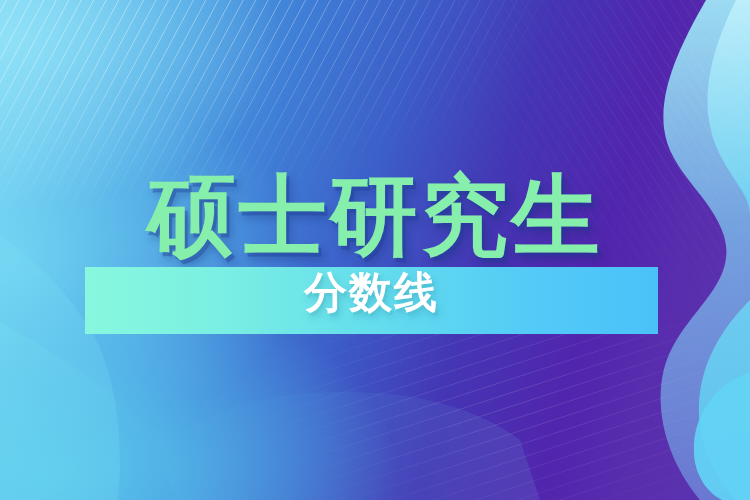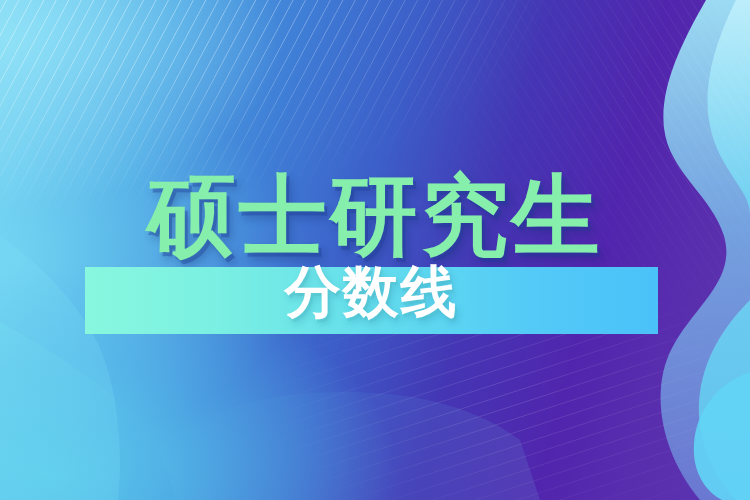--- a/index.html
+++ b/index.html
@@ -149,21 +149,21 @@
     position: absolute;
     left: 85px;
     top: 267px;
     width: 573px;
     height: 52px;
     display: flex;
     align-items: center;
     justify-content: center;
     font-family: "DejaVu Sans", "Liberation Sans", sans-serif;
     font-weight: bold;
-    font-size: 56px;
+    font-size: 43px;
     letter-spacing: 2px;
     color: #ffffff;
     white-space: nowrap;
     text-shadow:
       2px 3px 0 rgba(80,190,200,0.40),
       3px 5px 7px rgba(40,140,170,0.32);
   }
 </style>
 </head>
 <body>

